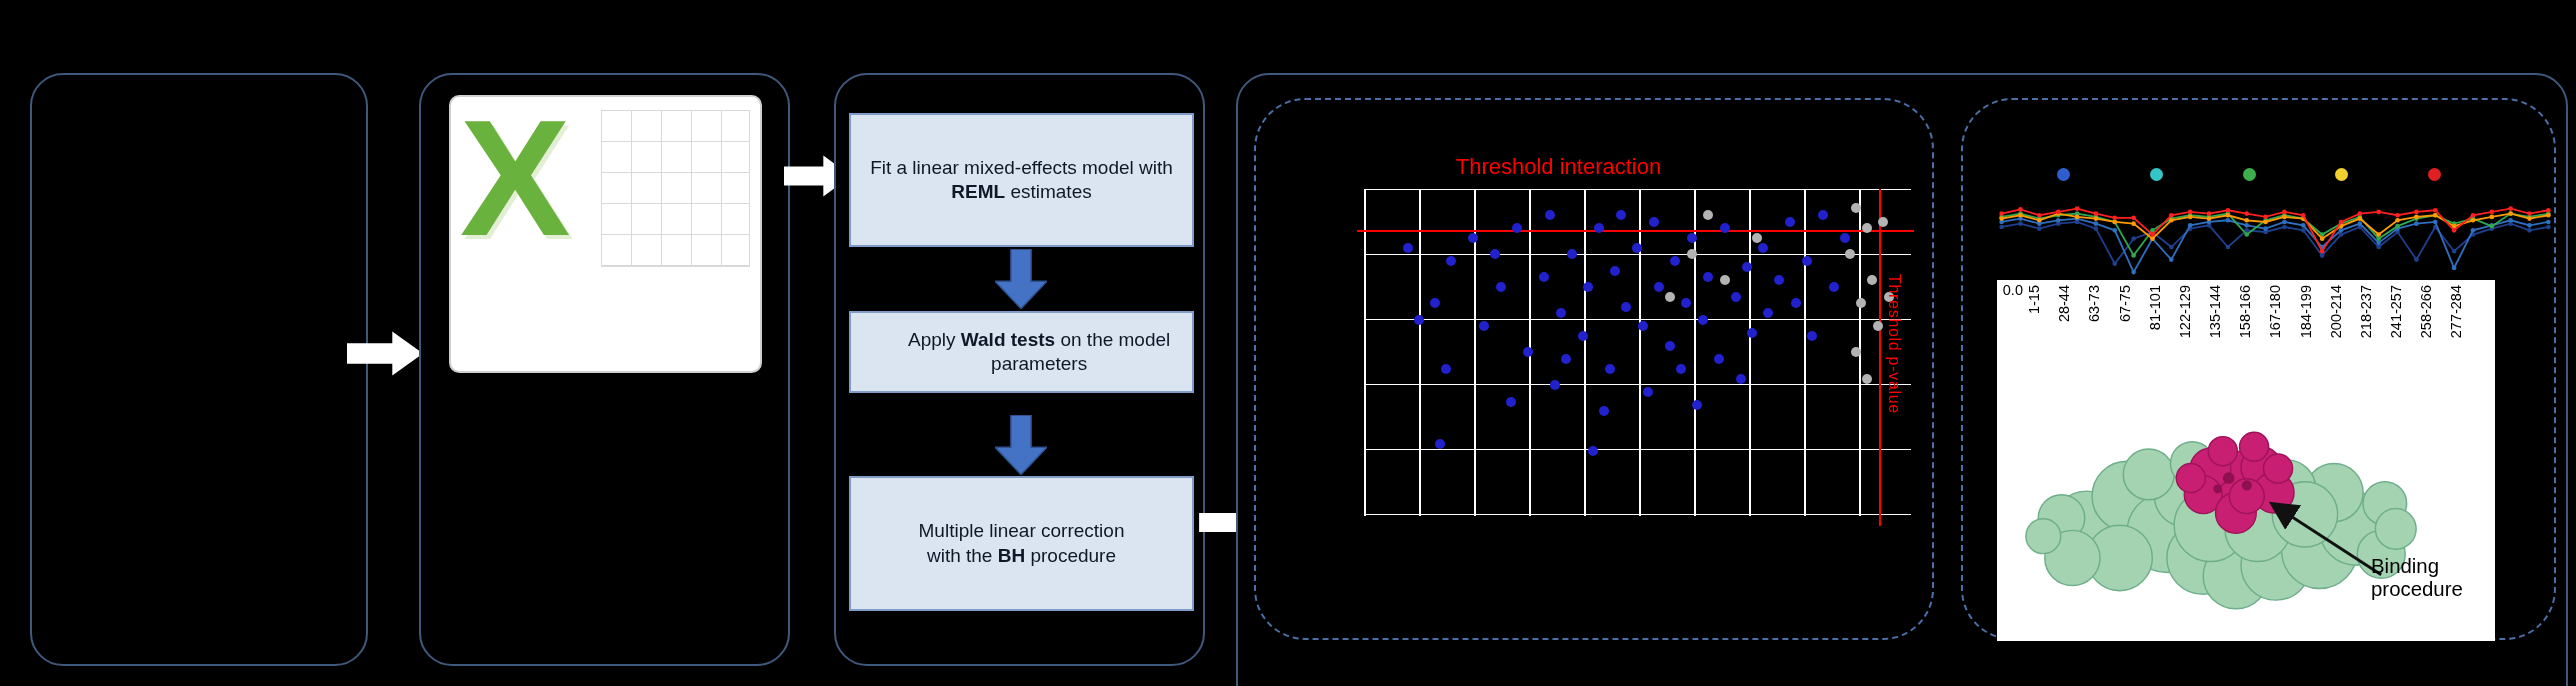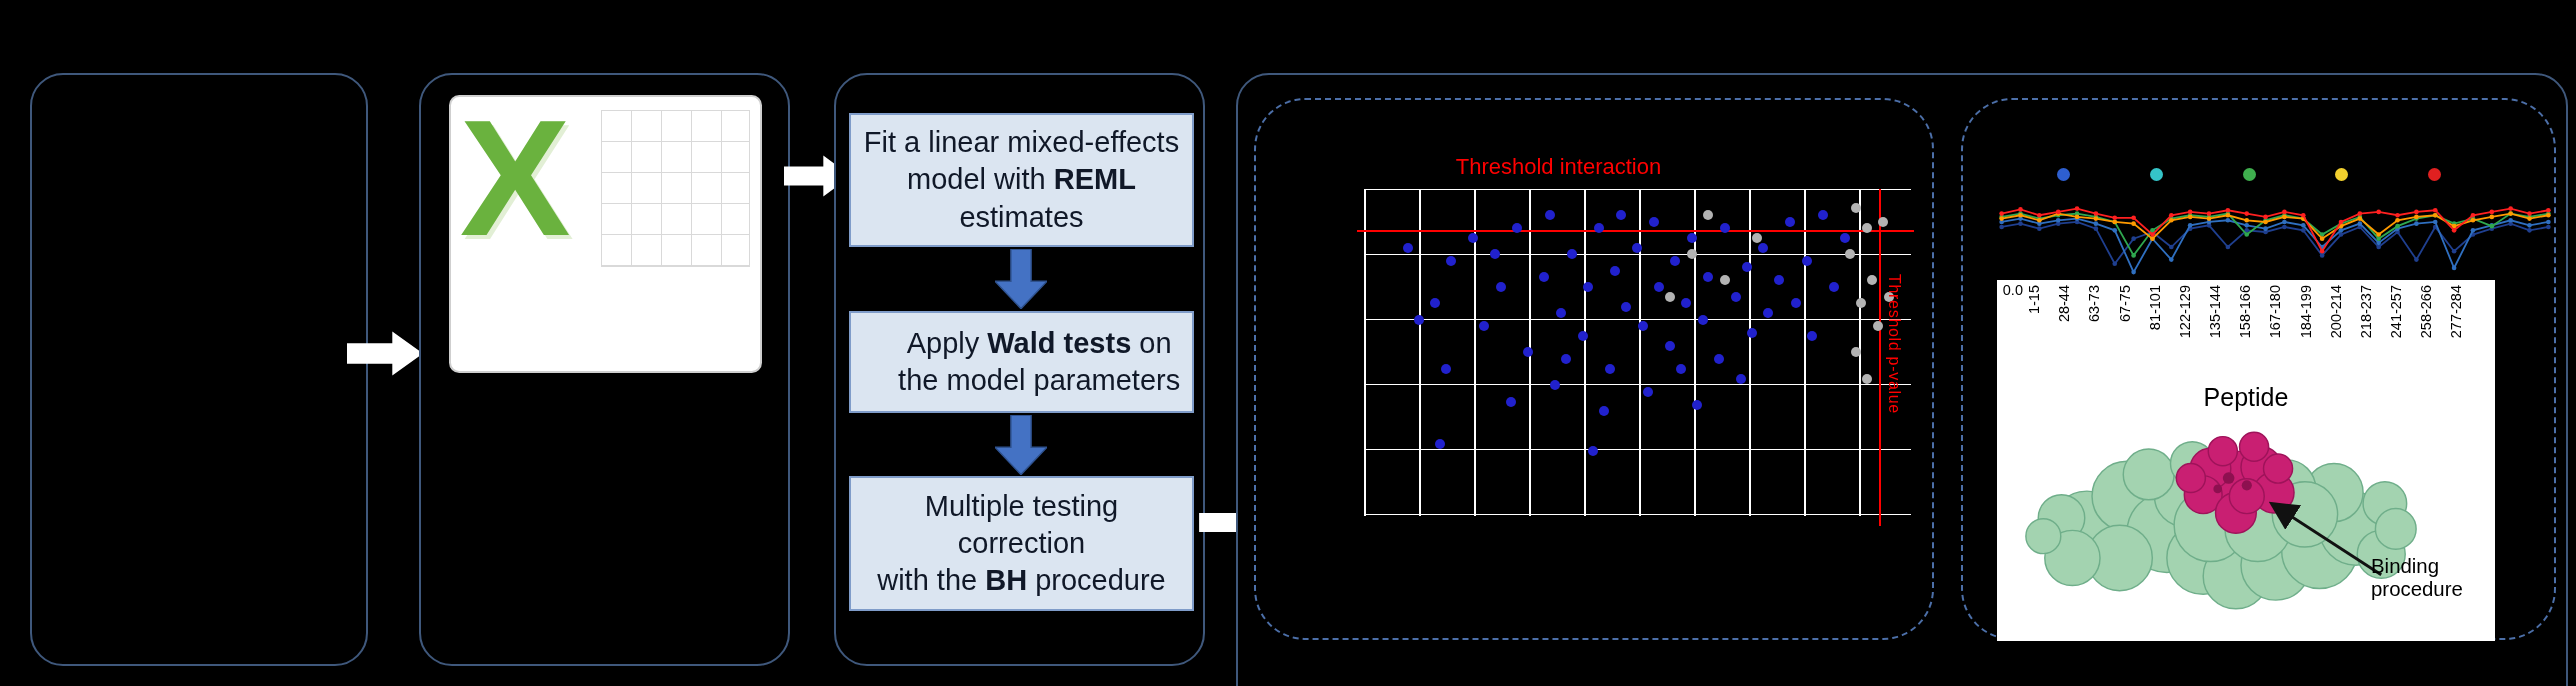--- a/index.html
+++ b/index.html
@@ -23,21 +23,21 @@
               background-size:30px 31px;
               border-right:1.5px solid #d9d9d9; border-bottom:1.5px solid #d9d9d9; }
   .csv-banner { position:absolute; left:4.4px; right:4.4px; bottom:7.3px; height:79px;
                 background:linear-gradient(#86c455,#569a30); border-radius:8.7px;
                 display:flex; align-items:center; justify-content:center;
                 color:#fff; font-weight:bold; font-size:51px; letter-spacing:2.9px;
                 text-shadow:1.5px 2.2px 2.2px rgba(0,0,0,.35); }
 
   
   .step-box { position:absolute; background:#dbe5f1; border:2.2px solid #7f9cc9; color:#101828;
-              font-size:29px; line-height:1.28; text-align:center;
+              font-size:19px; line-height:1.28; text-align:center;
               display:flex; align-items:center; justify-content:center; padding:4.4px 8.7px; }
   .step-text { white-space:pre-line; }
   .step-text b { font-weight:bold; }
 
   
   .volcano-title { position:absolute; color:#ff0000; font-size:22px; }
   .volcano-plot { position:absolute; left:108px; top:89px; width:547px; height:327px;
                   background-image:linear-gradient(to right,#ffffff 1.5px,transparent 1.5px),
                                    linear-gradient(to bottom,#ffffff 1.5px,transparent 1.5px);
                   background-size:55px 65px; }
@@ -86,30 +86,30 @@
   <div class="panel" style="left:834px; top:73px; width:371px; height:593px;">
 
     <div class="step-box" style="left:13px; top:38px; width:345px; height:134px;">
       <div class="step-text"><span>Fit a linear mixed-effects model with </span><b>REML</b><span> estimates</span></div>
     </div>
 
     <svg class="varrow" style="left:159px; top:174px;" width="52" height="60" viewBox="0 0 72 82">
       <polygon points="22,0 50,0 50,44 72,44 36,82 0,44 22,44" fill="#4472c4" stroke="#2f528f" stroke-width="2"></polygon>
     </svg>
 
-    <div class="step-box" style="left:13px; top:236px; width:345px; height:102px;padding-left:44px;">
+    <div class="step-box" style="left:13px; top:236px; width:345px; height:82px;padding-left:44px;">
       <div class="step-text"><span>Apply </span><b>Wald tests</b><span> on the model parameters</span></div>
     </div>
 
     <svg class="varrow" style="left:159px; top:340px;" width="52" height="60" viewBox="0 0 72 82">
       <polygon points="22,0 50,0 50,44 72,44 36,82 0,44 22,44" fill="#4472c4" stroke="#2f528f" stroke-width="2"></polygon>
     </svg>
 
     <div class="step-box" style="left:13px; top:401px; width:345px; height:135px;">
-      <div class="step-text"><span>Multiple testing correction
+      <div class="step-text"><span>Multiple linear correction
 with the </span><b>BH</b><span> procedure</span></div>
     </div>
   </div>
 
   <svg class="harrow" style="left:1199px; top:500px;" width="67" height="45" viewBox="0 0 92 62">
     <polygon points="0,18 54,18 54,2 92,31 54,60 54,44 0,44" fill="#ffffff"></polygon>
   </svg>
 
   <div class="panel" style="left:1236px; top:73px; width:1332px; height:673px;">
 
@@ -357,21 +357,20 @@
           <circle cx="627.3448275862069" cy="63.5" r="3.2" fill="#ff2020"></circle>
           <circle cx="653.2758620689655" cy="42.800000000000004" r="3.2" fill="#ff2020"></circle>
           <circle cx="679.2068965517242" cy="38.2" r="3.2" fill="#ff2020"></circle>
           <circle cx="705.1379310344828" cy="33.599999999999994" r="3.2" fill="#ff2020"></circle>
           <circle cx="731.0689655172414" cy="40.5" r="3.2" fill="#ff2020"></circle>
           <circle cx="757" cy="35.900000000000006" r="3.2" fill="#ff2020"></circle>
         </svg>
 
       <div class="wbox" style="left:34px; top:180px; width:498px; height:361px;">
         <span class="ytick">0.0</span>
-        <div class="peptide-name">Peptide</div>
 
         <svg class="protein" viewBox="0 0 570 300">
           <defs>
             <marker id="ah" markerWidth="10" markerHeight="10" refX="8" refY="5" orient="auto">
               <path d="M0,0 L10,5 L0,10 z" fill="#111"></path>
             </marker>
           </defs>
           <g fill="#a3d3b0" stroke="#6fae8a" stroke-width="2">
             <circle cx="95" cy="165" r="52"></circle>
               <circle cx="60" cy="150" r="32"></circle>

